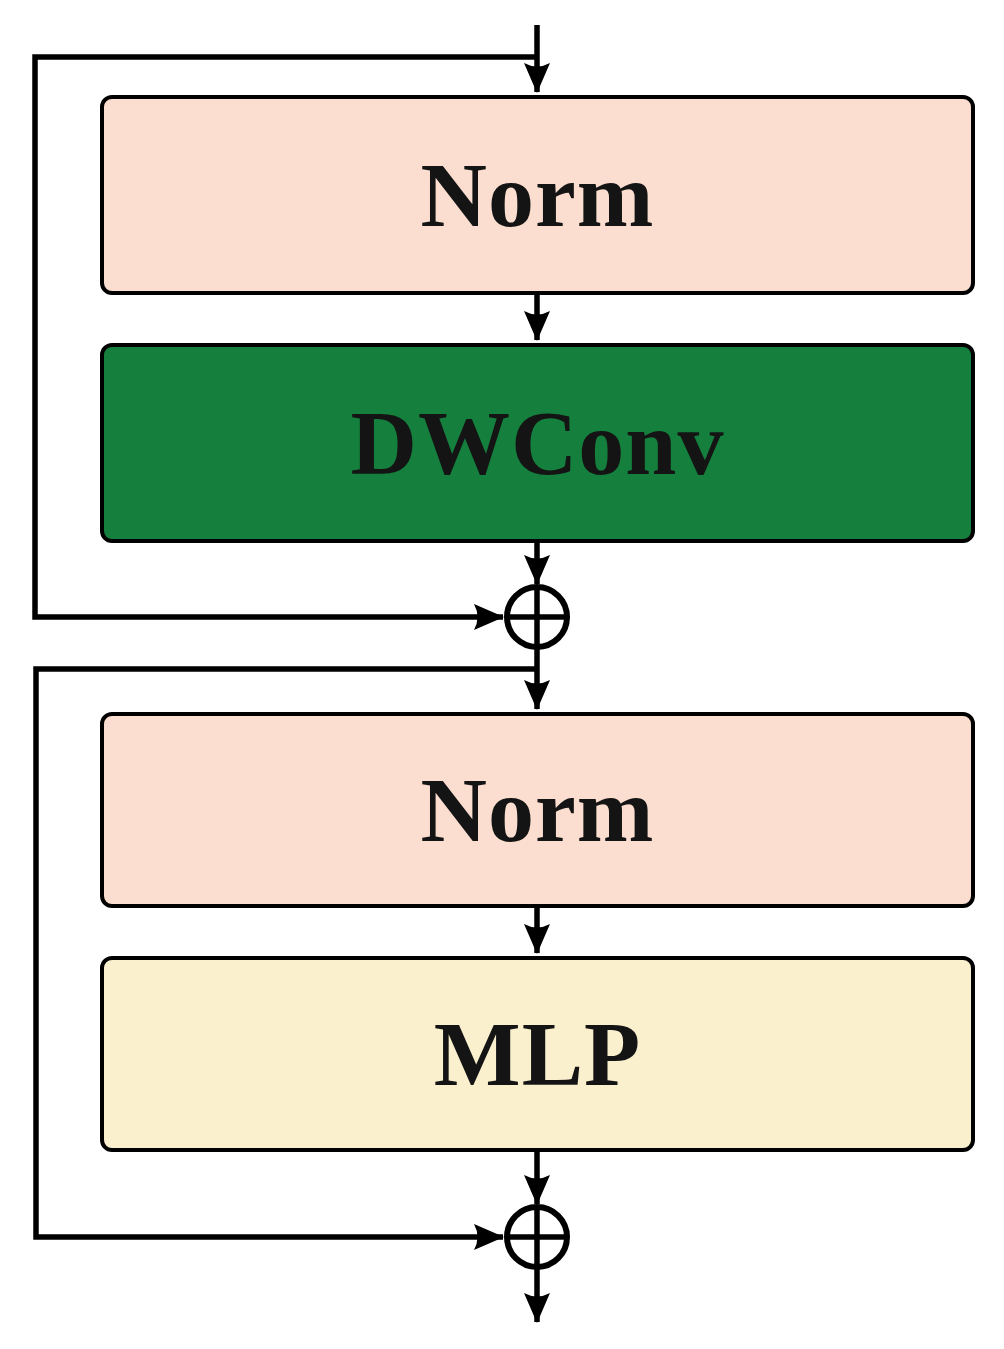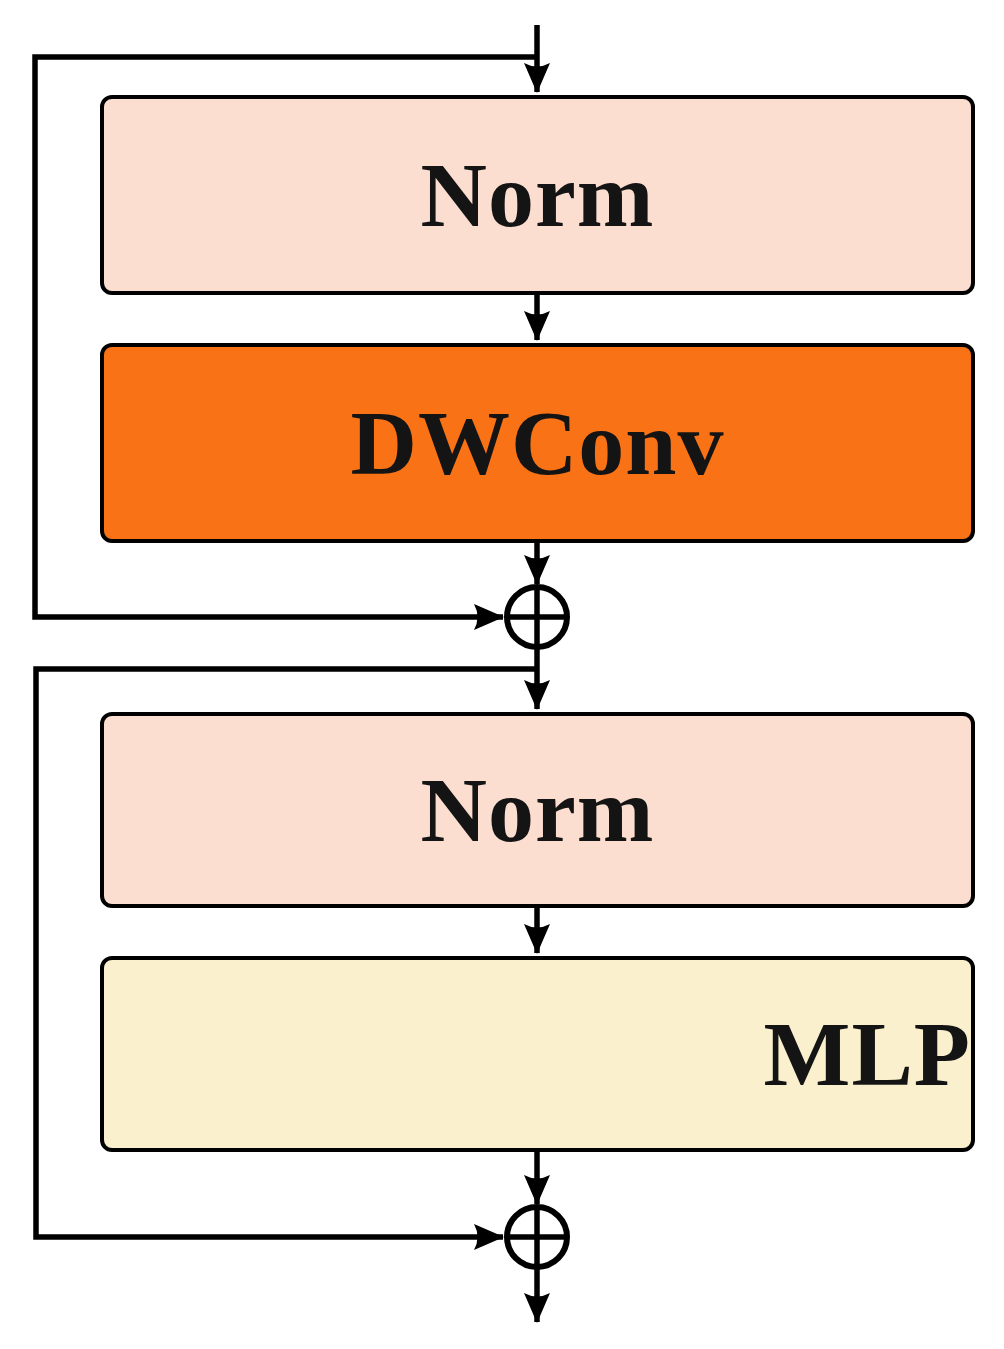--- a/index.html
+++ b/index.html
@@ -83,25 +83,25 @@
         <circle cx="537" cy="1237" r="30" fill="#ffffff" stroke-width="6"></circle>
         <path d="M537,1207 V1267 M507,1237 H567" stroke-width="5.5"></path>
       </g>
     </g>
   </svg>
 
   <div class="block block-norm1" style="background-color: rgb(252, 222, 208);">
     <span>Norm</span>
   </div>
 
-  <div class="block block-dwconv" style="background-color: #f97316;">
+  <div class="block block-dwconv" style="background-color: #15803d;">
     <span>DWConv</span>
   </div>
 
   <div class="block block-norm2" style="background-color: rgb(252, 222, 208);">
     <span>Norm</span>
   </div>
 
-  <div class="block block-mlp" style="background-color: rgb(250, 240, 206); justify-content: flex-end;">
+  <div class="block block-mlp" style="background-color: rgb(250, 240, 206);">
     <span>MLP</span>
   </div>
 
 </div>
 
 </body></html>

